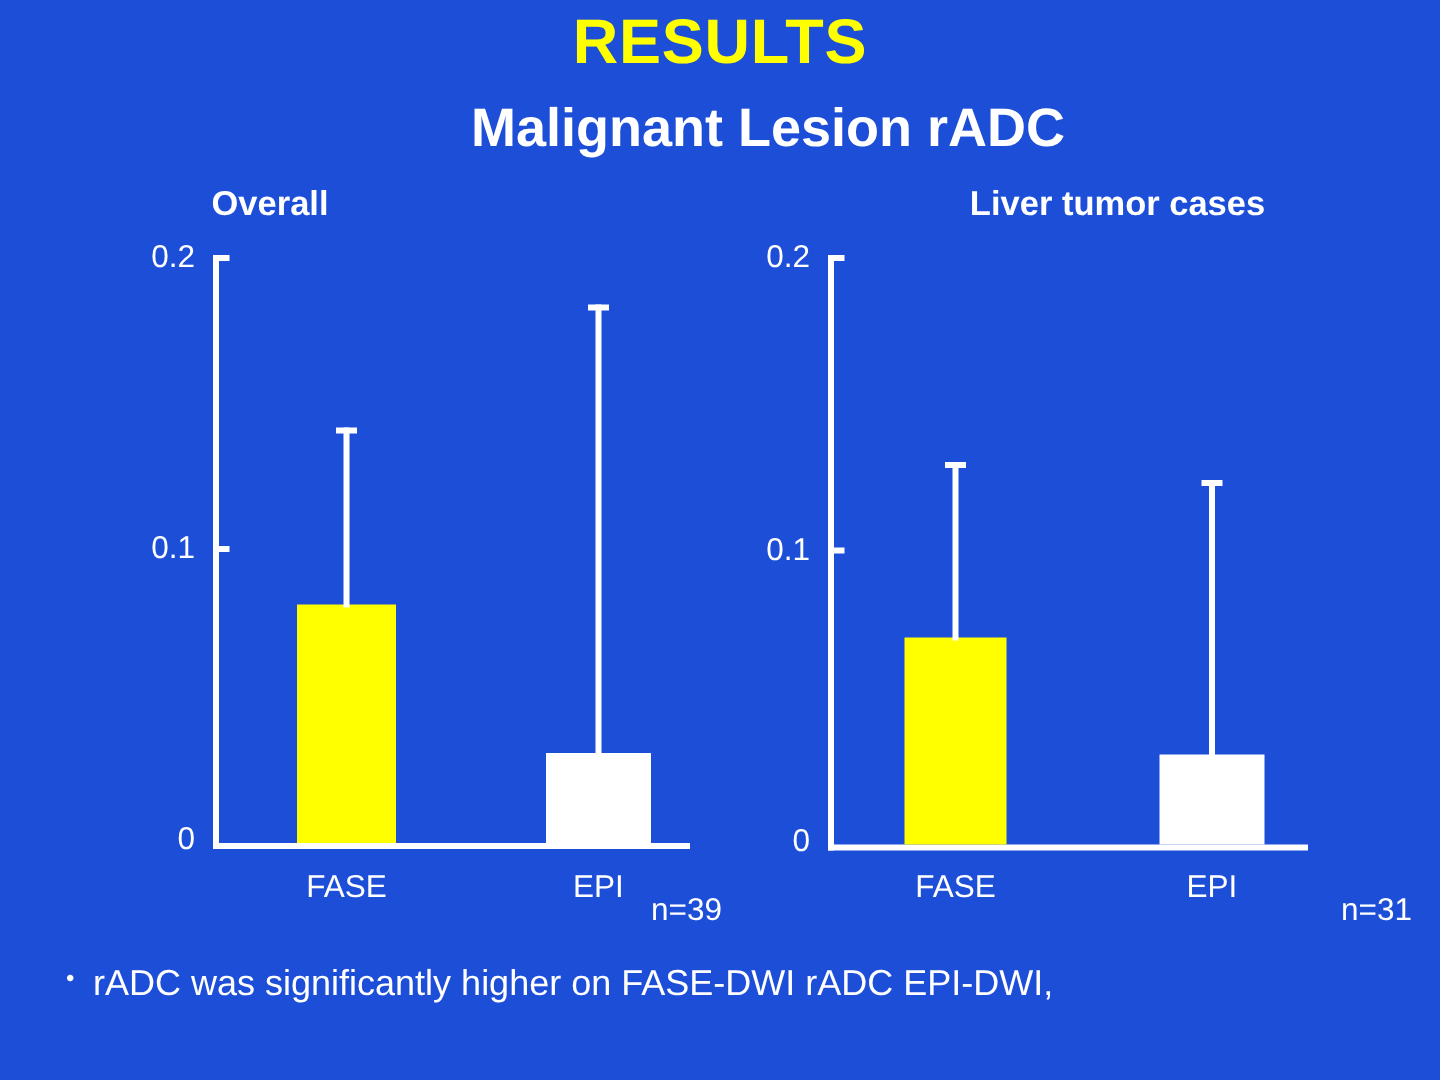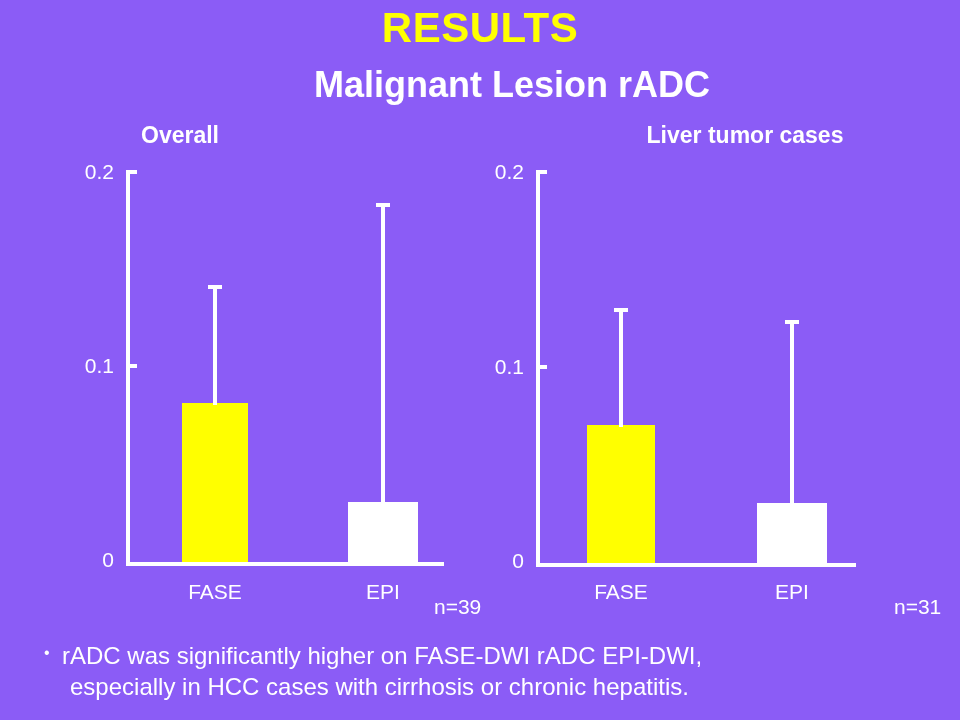--- a/index.html
+++ b/index.html
@@ -5,21 +5,21 @@
 <style>
   html, body {
     margin: 0;
     padding: 0;
     background: #0d0d6b;
   }
   #slide {
     position: relative;
     width: 960px;
     height: 720px;
-    background: #8b5cf6;
+    background: #1d4ed8;
     overflow: hidden;
     font-family: "Liberation Sans", sans-serif;
     color: #ffffff;
   }
 
   
   .slide-title {
     position: absolute;
     left: 0;
     top: 6px;
@@ -63,21 +63,21 @@
     font-weight: bold;
     color: #ffffff;
   }
   .panel-left  .panel-title { left: -60px; }
   .panel-right .panel-title { left: 35px; }
 
   
   
   .plot {
     position: absolute;
-    left: 0;
+    left: 16px;
     top: 0;
     width: 480px;
     height: 640px;
   }
   .axis-y {
     position: absolute;
     width: 4px;
     background: #ffffff;
   }
   .axis-x {
@@ -256,16 +256,15 @@
       <div class="cat-label" style="left:272px; top:580px; width:100px;">EPI</div>
 
     </div>
 
     <div class="n-label" style="left:404px; top:595px;margin-left:20px;">n=31</div>
   </div>
 
   <div class="conclusion">
     <span class="bullet">•</span>
     <span class="ctext">rADC was significantly higher on FASE-DWI rADC EPI-DWI,</span>
-    <span class="ctext" style="padding-left:26px;">especially in HCC cases with cirrhosis or chronic hepatitis.</span>
   </div>
 
 </div>
 
 </body></html>

